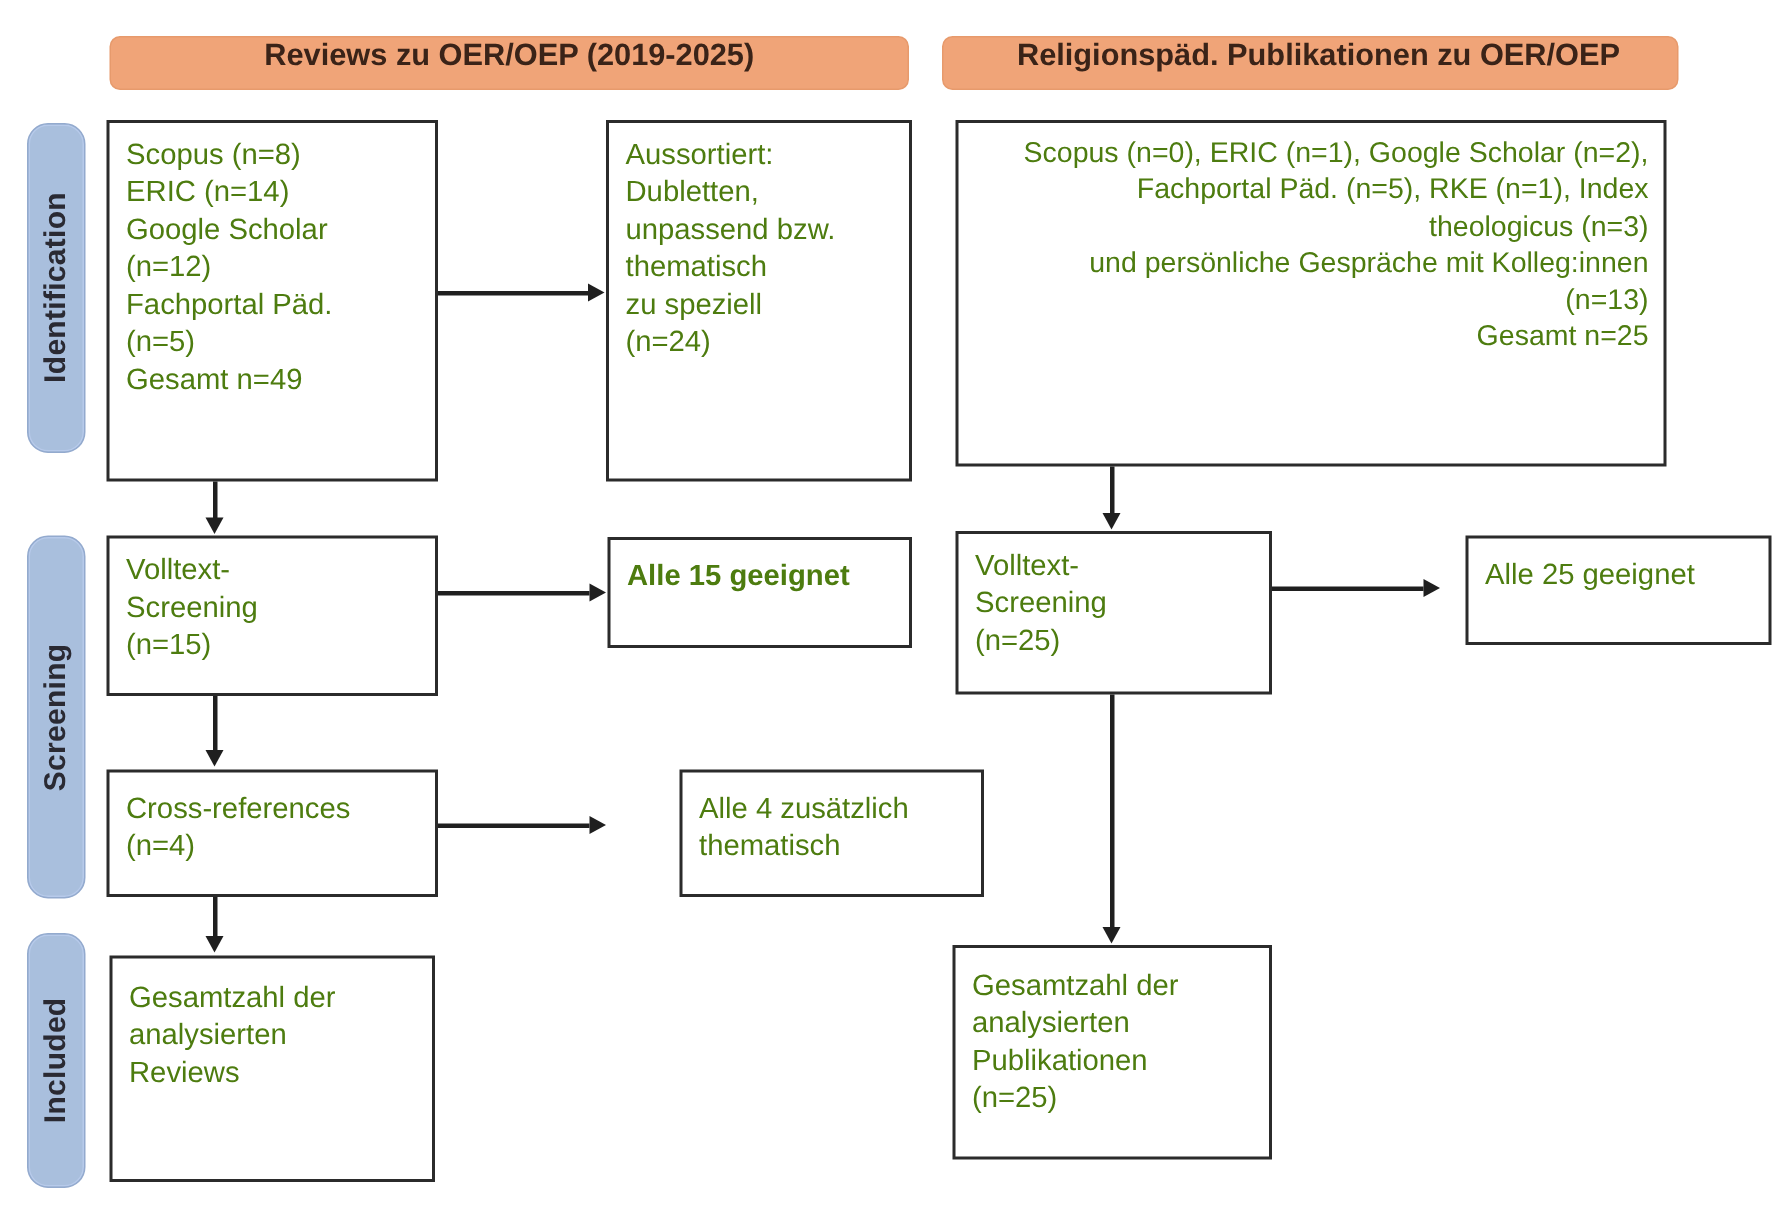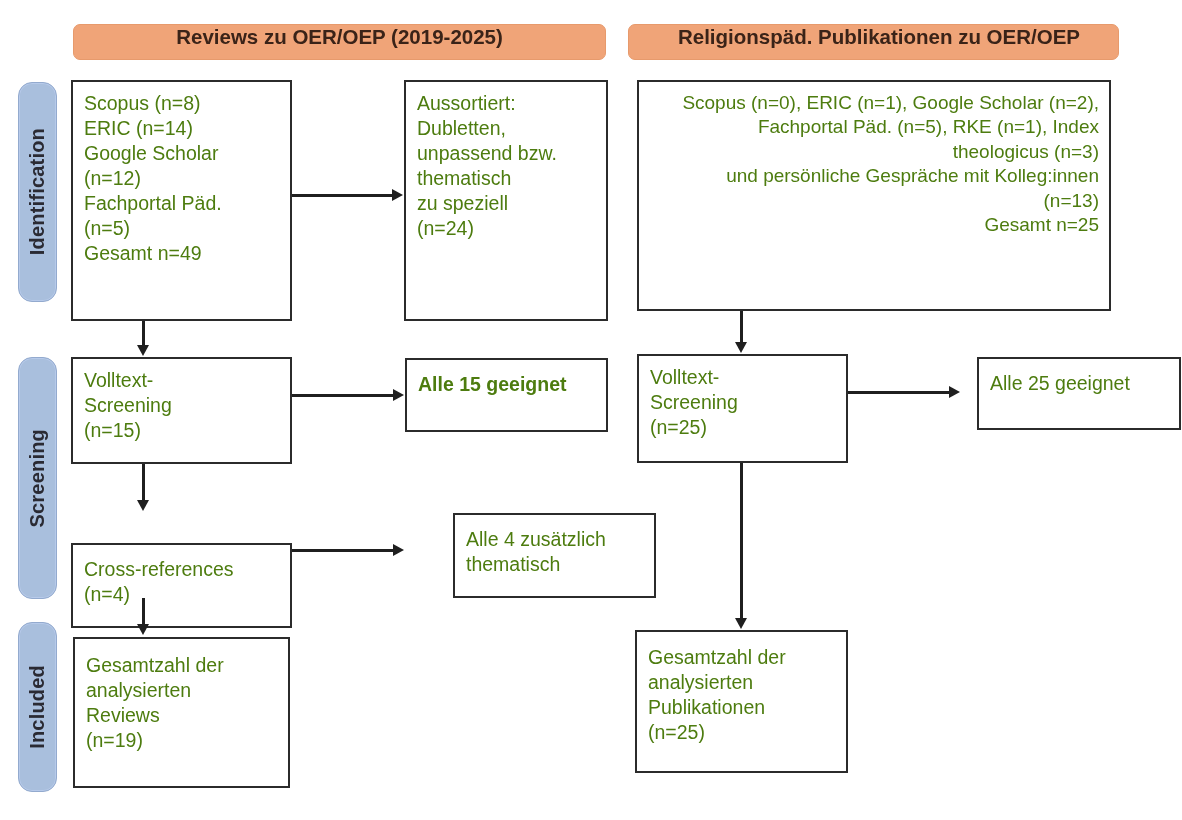--- a/index.html
+++ b/index.html
@@ -151,41 +151,40 @@
   <div class="pbox" style="left:405px; top:358px; width:203px; height:74px; padding-top:12px;font-weight:bold;">
     <div class="line">Alle 15 geeignet</div>
   </div>
 
   <div class="hline" style="left:292px; top:394px; width:101px;"></div>
   <div class="arrow-right" style="left:393px; top:389px;"></div>
 
   <div class="vline" style="left:142px; top:464px; width:3px; height:38px;"></div>
   <div class="arrow-down" style="left:137px; top:500px;"></div>
 
-  <div class="pbox" style="left:71px; top:543px; width:221px; height:85px; padding-top:12px;">
+  <div class="pbox" style="left:71px; top:513px; width:221px; height:85px; padding-top:12px;">
     <div class="line">Cross-references</div>
     <div class="line">(n=4)</div>
   </div>
 
   <div class="pbox" style="left:405px; top:513px; width:203px; height:85px; padding-top:12px;margin-left:48px;">
     <div class="line">Alle 4 zusätzlich</div>
     <div class="line">thematisch</div>
   </div>
 
   <div class="hline" style="left:292px; top:549px; width:101px;"></div>
   <div class="arrow-right" style="left:393px; top:544px;"></div>
 
   <div class="vline" style="left:142px; top:598px; width:3px; height:28px;"></div>
   <div class="arrow-down" style="left:137px; top:624px;"></div>
 
   <div class="pbox" style="left:73px; top:637px; width:217px; height:151px; padding-top:14px;">
     <div class="line">Gesamtzahl der</div>
     <div class="line">analysierten</div>
     <div class="line">Reviews</div>
-    <div class="line">(n=19)</div>
   </div>
 
   <div class="pbox wide" style="left:637px; top:80px; width:474px; height:231px;text-align:right;">
     <div class="line">Scopus (n=0), ERIC (n=1), Google Scholar (n=2),</div>
     <div class="line">Fachportal Päd. (n=5), RKE (n=1), Index</div>
     <div class="line">theologicus (n=3)</div>
     <div class="line">und persönliche Gespräche mit Kolleg:innen</div>
     <div class="line">(n=13)</div>
     <div class="line">Gesamt n=25</div>
   </div>

